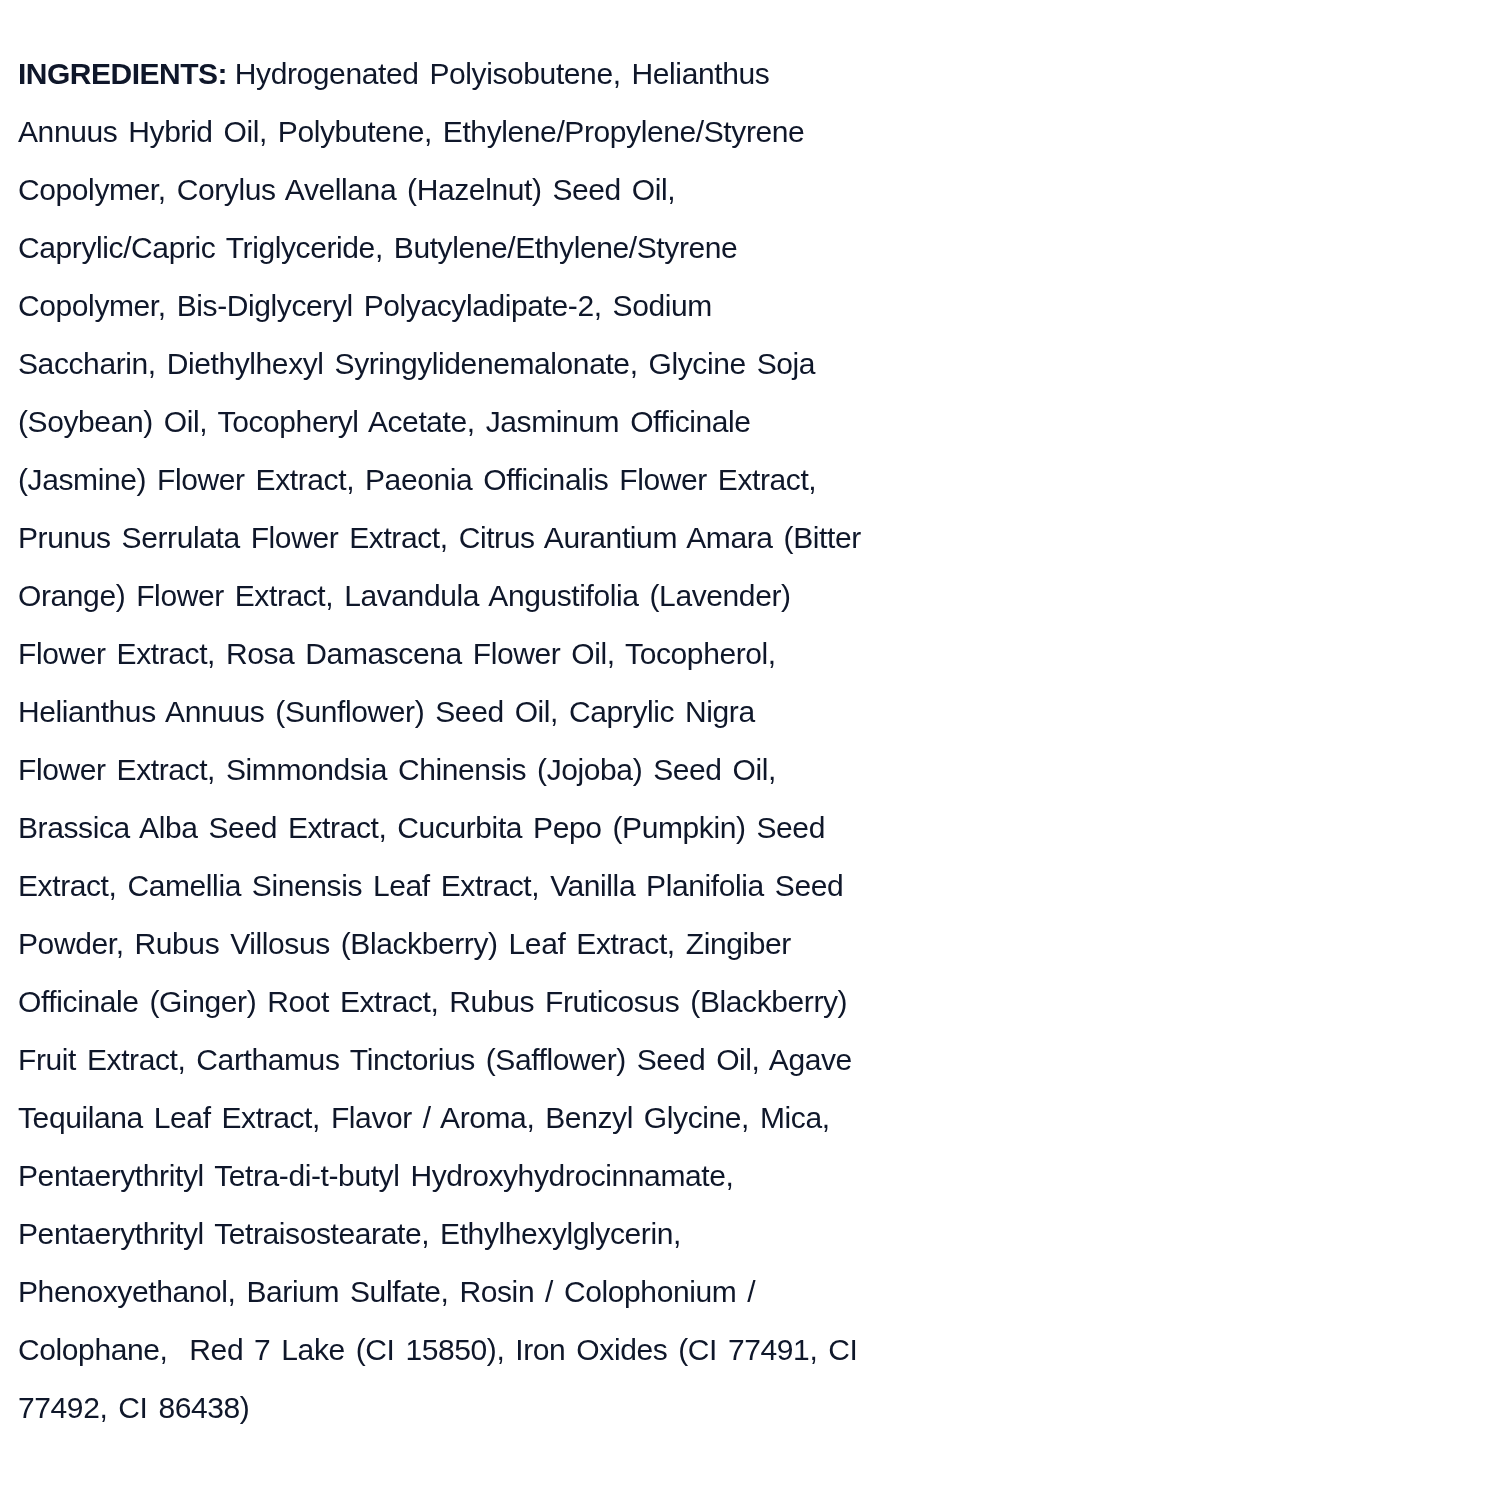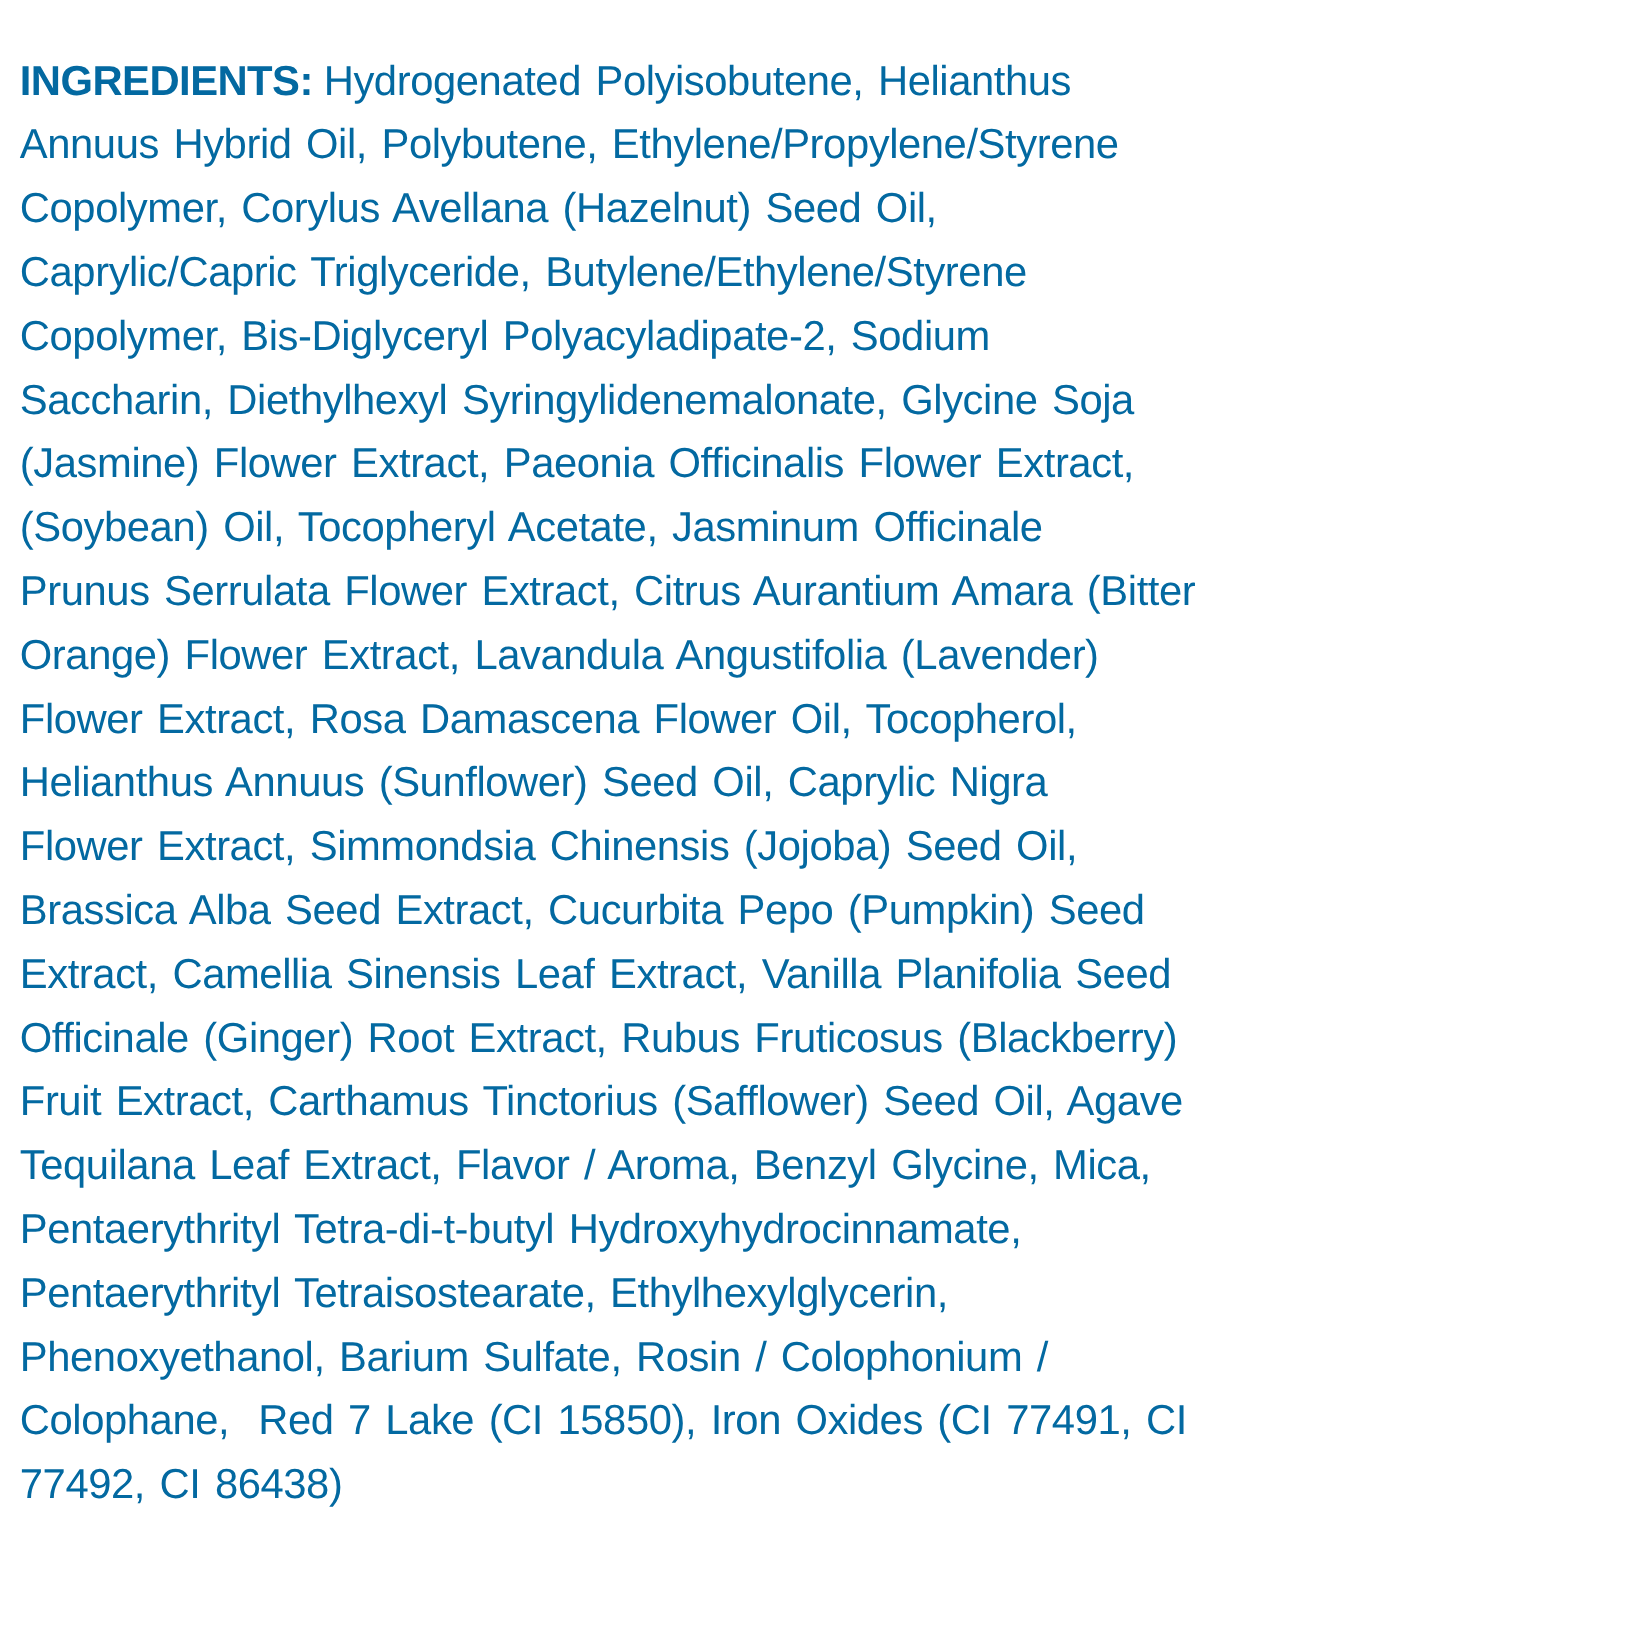--- a/index.html
+++ b/index.html
@@ -12,23 +12,23 @@
   }
   .sheet {
     box-sizing: border-box;
     width: 1500px;
     height: 1500px;
     padding: 45px 22px 0 18px;
     background: #ffffff;
   }
   .ingredients {
     font-family: "Liberation Sans", "DejaVu Sans", sans-serif;
-    font-size: 38px;
+    font-size: 30px;
     line-height: 58px;
-    color: #0369a1;
+    color: #0f172a;
     letter-spacing: -0.4px;
     word-spacing: 3px;
   }
   .line {
     white-space: nowrap;
   }
   .heading {
     font-weight: bold;
     margin-right: 0.26em;
     letter-spacing: -0.5px;
@@ -38,29 +38,30 @@
 <body>
 
 <div class="sheet">
   <div class="ingredients">
     <div class="line"><span class="heading">INGREDIENTS:</span><span>Hydrogenated Polyisobutene, Helianthus</span></div>
     <div class="line">Annuus Hybrid Oil, Polybutene, Ethylene/Propylene/Styrene</div>
     <div class="line">Copolymer, Corylus Avellana (Hazelnut) Seed Oil,</div>
     <div class="line">Caprylic/Capric Triglyceride, Butylene/Ethylene/Styrene</div>
     <div class="line">Copolymer, Bis-Diglyceryl Polyacyladipate-2, Sodium</div>
     <div class="line">Saccharin, Diethylhexyl Syringylidenemalonate, Glycine Soja</div>
+    <div class="line">(Soybean) Oil, Tocopheryl Acetate, Jasminum Officinale</div>
     <div class="line">(Jasmine) Flower Extract, Paeonia Officinalis Flower Extract,</div>
-    <div class="line">(Soybean) Oil, Tocopheryl Acetate, Jasminum Officinale</div>
     <div class="line">Prunus Serrulata Flower Extract, Citrus Aurantium Amara (Bitter</div>
     <div class="line">Orange) Flower Extract, Lavandula Angustifolia (Lavender)</div>
     <div class="line">Flower Extract, Rosa Damascena Flower Oil, Tocopherol,</div>
     <div class="line">Helianthus Annuus (Sunflower) Seed Oil, Caprylic Nigra</div>
     <div class="line">Flower Extract, Simmondsia Chinensis (Jojoba) Seed Oil,</div>
     <div class="line">Brassica Alba Seed Extract, Cucurbita Pepo (Pumpkin) Seed</div>
     <div class="line">Extract, Camellia Sinensis Leaf Extract, Vanilla Planifolia Seed</div>
+    <div class="line">Powder, Rubus Villosus (Blackberry) Leaf Extract, Zingiber</div>
     <div class="line">Officinale (Ginger) Root Extract, Rubus Fruticosus (Blackberry)</div>
     <div class="line">Fruit Extract, Carthamus Tinctorius (Safflower) Seed Oil, Agave</div>
     <div class="line">Tequilana Leaf Extract, Flavor / Aroma, Benzyl Glycine, Mica,</div>
     <div class="line">Pentaerythrityl Tetra-di-t-butyl Hydroxyhydrocinnamate,</div>
     <div class="line">Pentaerythrityl Tetraisostearate, Ethylhexylglycerin,</div>
     <div class="line">Phenoxyethanol, Barium Sulfate, Rosin / Colophonium /</div>
     <div class="line">Colophane,&nbsp; Red 7 Lake (CI 15850), Iron Oxides (CI 77491, CI</div>
     <div class="line">77492, CI 86438)</div>
   </div>
 </div>

